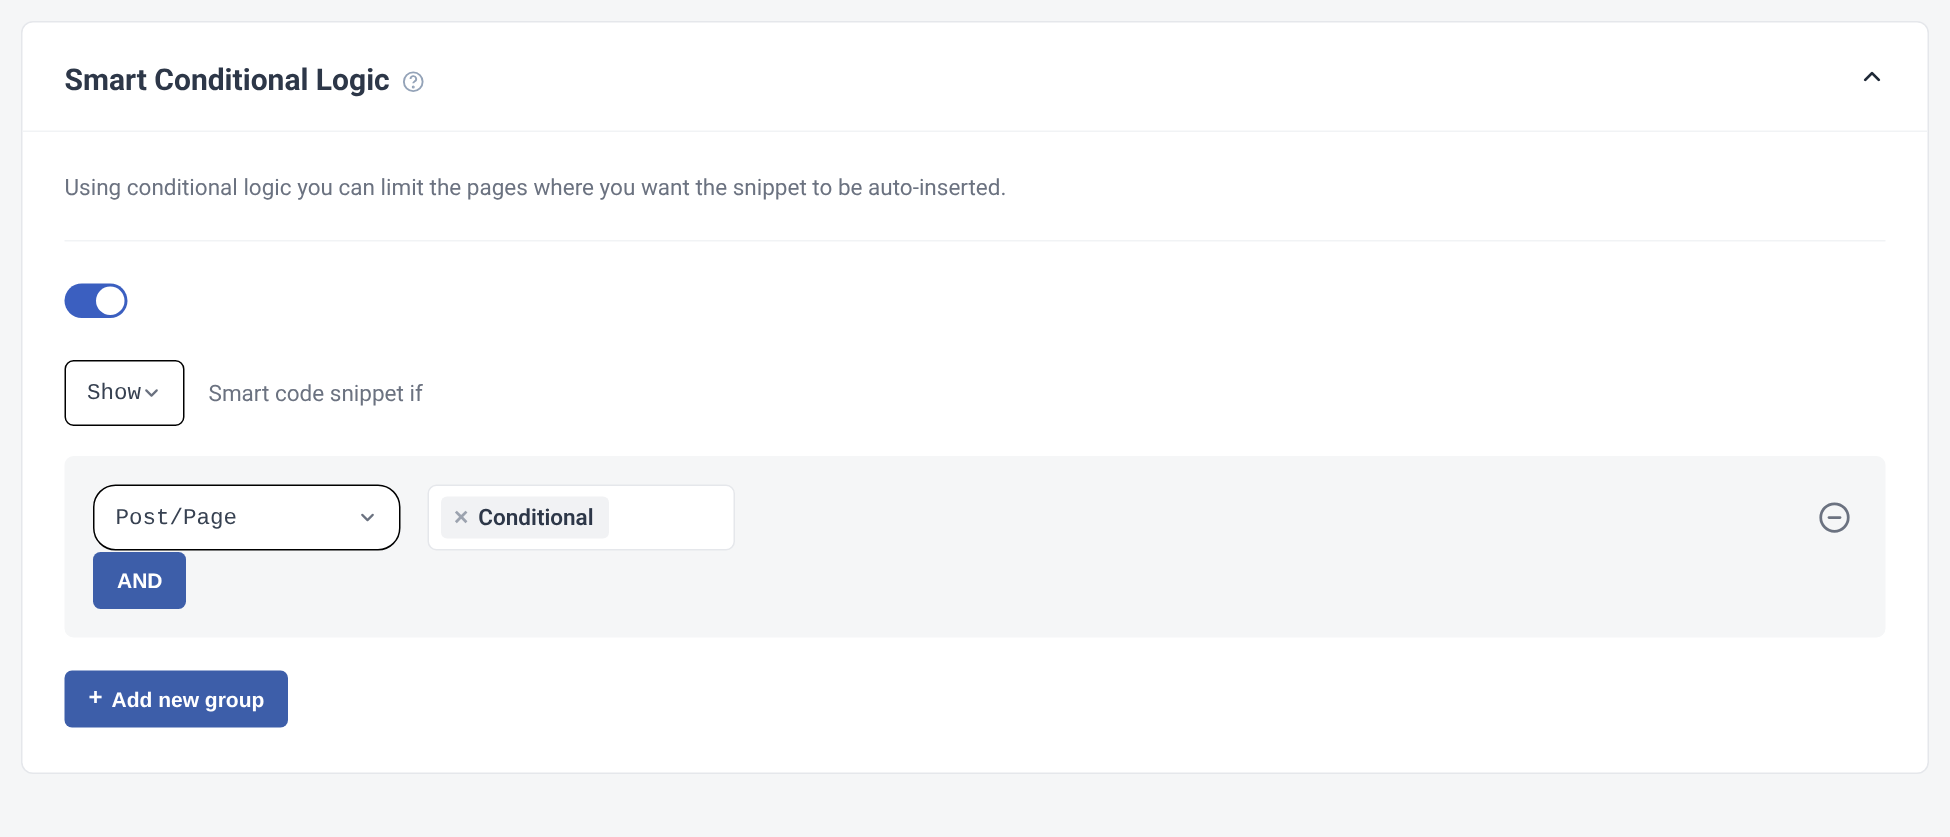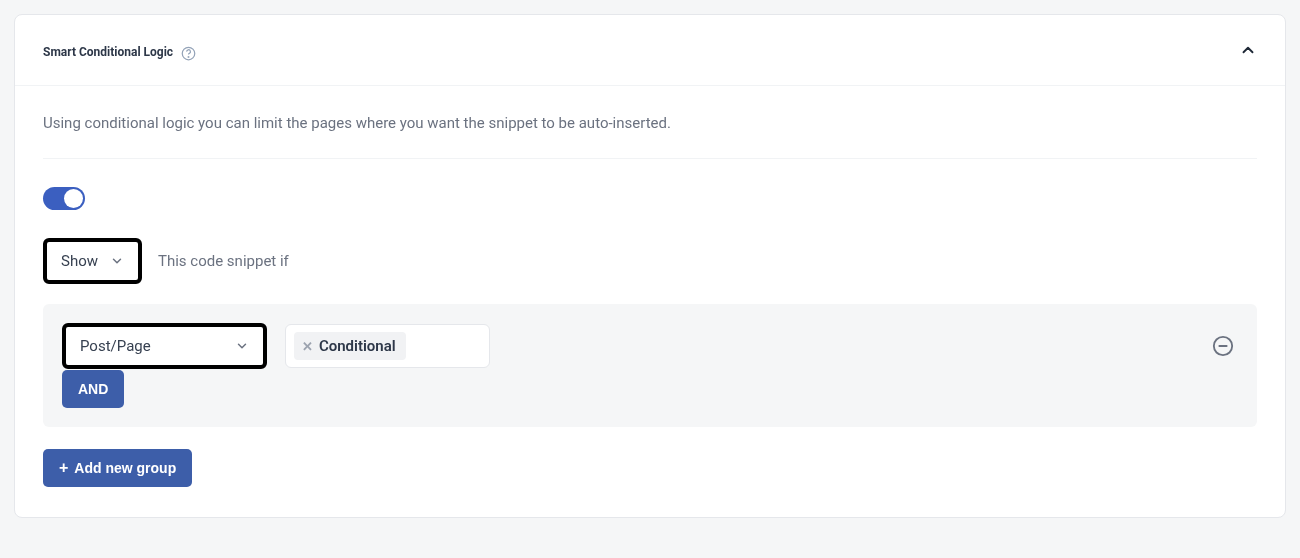--- a/index.html
+++ b/index.html
@@ -19,21 +19,21 @@
   .panel-header {
     display: flex;
     align-items: center;
     justify-content: space-between;
     padding: 26px 28px 22px;
     border-bottom: 1px solid #f1f3f5;
     cursor: pointer;
   }
   .panel-title-wrap { display: flex; align-items: center; gap: 8px; }
   .panel-title {
-    font-size: 12px;
+    font-size: 20px;
     font-weight: 700;
     color: #2d3748;
   }
   .help-icon {
     width: 15px; height: 15px; display: inline-flex; align-items: center; justify-content: center;
     color: #94a3b8;
     position: relative;
     top: 1px;
   }
   .chevron-icon { color: #1f2937; }
@@ -72,30 +72,30 @@
     width: 19px; height: 19px;
     background: #fff;
     border-radius: 50%;
   }
 
   
   .inline-row { display: flex; align-items: center; gap: 16px; }
   .select {
     display: inline-flex;
     align-items: center;
-    gap: 12px;
     padding: 10px 14px;
-    border: 4px solid #000000;
+    border: 1px solid #000000;
     border-radius: 6px;
     background: #fff;
     cursor: pointer;
     color: #374151;
     font-size: 15px;
     white-space: nowrap;
     min-height: 44px;
+    font-family: Liberation Mono, monospace;
   }
   .select .caret {
     color: #6b7280;
     display: flex;
   }
   .hint {
     color: #6b7280;
     font-size: 15px;
   }
 
@@ -104,21 +104,21 @@
     background: #f5f6f7;
     border-radius: 6px;
     padding: 19px;
     margin-top: 20px;
   }
   .group-row {
     display: flex;
     align-items: center;
     gap: 18px;
   }
-  .select-md { width: 205px; justify-content: space-between; }
+  .select-md { width: 205px; justify-content: space-between; border-radius: 15px; }
   .select-sm { width: 150px; justify-content: space-between; }
 
   .tag-select {
     display: inline-flex;
     align-items: center;
     gap: 6px;
     padding: 5px 8px;
     border: 1px solid #e5e7eb;
     border-radius: 6px;
     background: #fff;
@@ -200,21 +200,21 @@
 
         <div class="inline-row">
           <div class="select">
             <span>Show</span>
             <span class="caret">
               <svg width="14" height="14" viewBox="0 0 24 24" fill="none" stroke="currentColor" stroke-width="2.5" stroke-linecap="round" stroke-linejoin="round">
                   <polyline points="6 9 12 15 18 9"></polyline>
                 </svg>
             </span>
           </div>
-          <span class="hint">This code snippet if</span>
+          <span class="hint">Smart code snippet if</span>
         </div>
 
         <div class="group-box">
           <div class="group-row">
             <div class="select select-md">
               <span>Post/Page</span>
               <span class="caret">
                 <svg width="14" height="14" viewBox="0 0 24 24" fill="none" stroke="currentColor" stroke-width="2.5" stroke-linecap="round" stroke-linejoin="round">
                     <polyline points="6 9 12 15 18 9"></polyline>
                   </svg>

